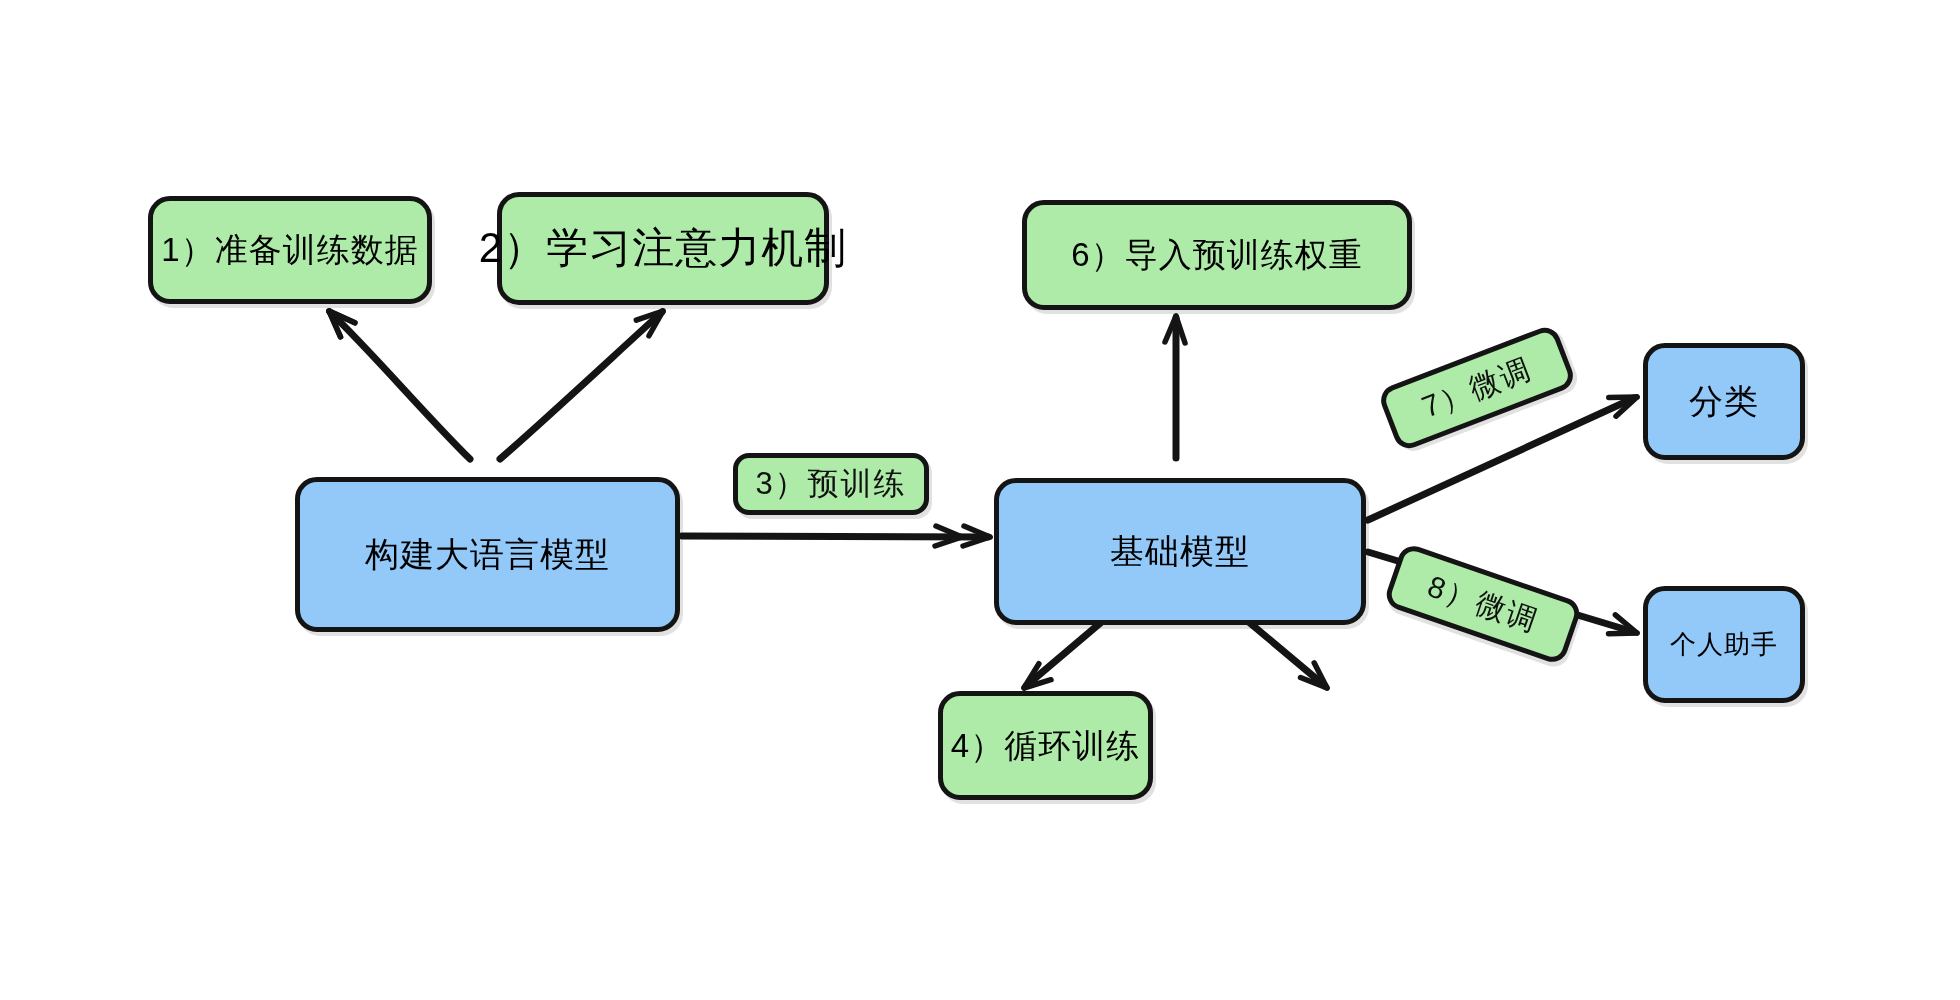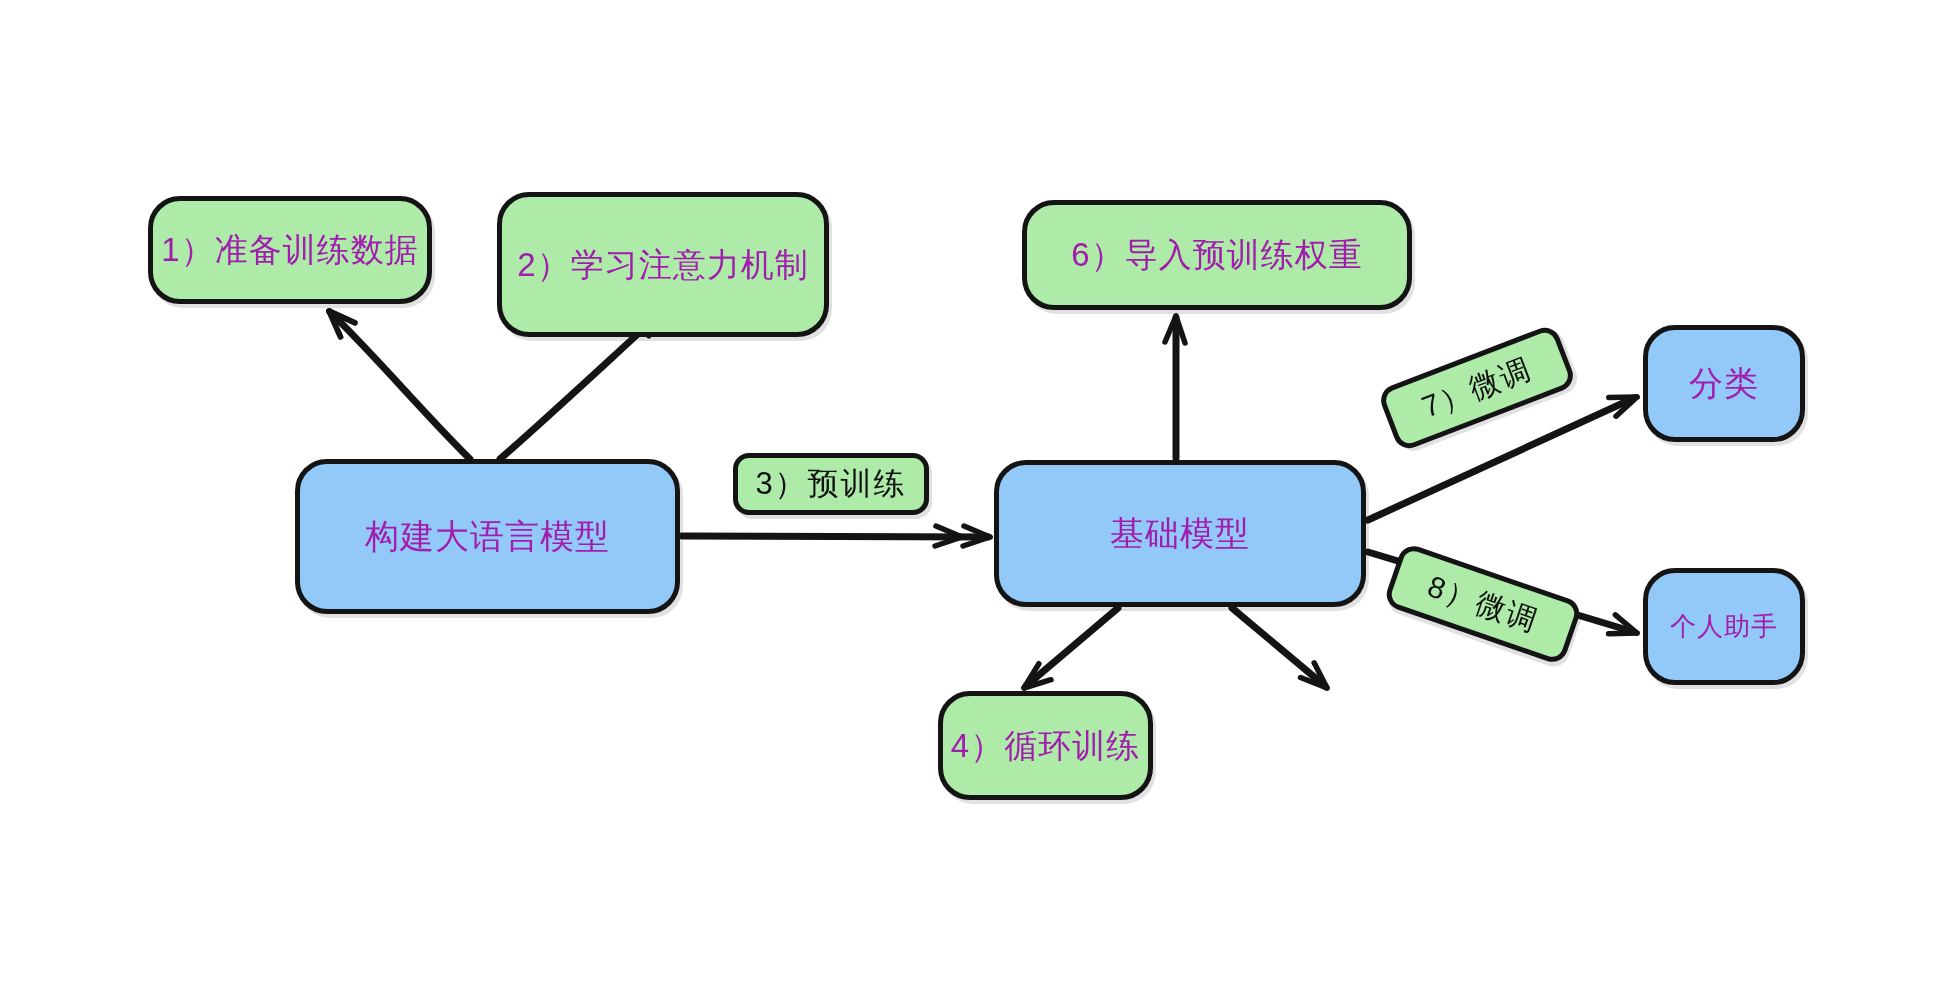--- a/index.html
+++ b/index.html
@@ -26,32 +26,33 @@
     height: 1000px;
     pointer-events: none;
   }
   .node {
     position: absolute;
     box-sizing: border-box;
     display: flex;
     align-items: center;
     justify-content: center;
     border: 5px solid #141414;
-    border-radius: 32px;
-    color: #a21caf;
+    border-radius: 22px;
+    color: #000000;
     text-align: center;
     line-height: 1.15;
     letter-spacing: 1px;
     box-shadow: 3px 4px 0 rgba(20,20,20,0.13);
   }
   .node.green {
     background: #aeeba8;
   }
   .node.blue {
     background: #92c9f8;
+    margin-top: 18px;
   }
   .node-label {
     display: block;
     white-space: nowrap;
   }
   .edge-label {
     position: absolute;
     box-sizing: border-box;
     display: flex;
     align-items: center;
@@ -117,21 +118,21 @@
 
     <g>
       <path d="M1368,552 L1634,632" stroke="#141414" stroke-width="7" fill="none" stroke-linecap="round"></path>
       <use href="#ah" transform="translate(1637,633) rotate(17)"></use>
     </g>
   </svg>
 
   <div class="node green" id="n-step1" style="left: 148px; top: 196px; width: 284px; height: 108px; font-size: 33px;">
     <span class="node-label">1）准备训练数据</span>
   </div>
-  <div class="node green" id="n-step2" style="left: 497px; top: 192px; width: 332px; height: 145px; font-size: 33px; justify-content: center;">
+  <div class="node green" id="n-step2" style="left: 497px; top: 192px; width: 332px; height: 113px; font-size: 42px; justify-content: center;">
     <span class="node-label">2）学习注意力机制</span>
   </div>
   <div class="node green" id="n-step6" style="left: 1022px; top: 200px; width: 390px; height: 110px; font-size: 33px;">
     <span class="node-label">6）导入预训练权重</span>
   </div>
   <div class="node blue" id="n-base" style="left: 994px; top: 460px; width: 372px; height: 147px; font-size: 34px;">
     <span class="node-label">基础模型</span>
   </div>
   <div class="node blue" id="n-llm" style="left: 295px; top: 459px; width: 385px; height: 155px; font-size: 34px;">
     <span class="node-label">构建大语言模型</span>

